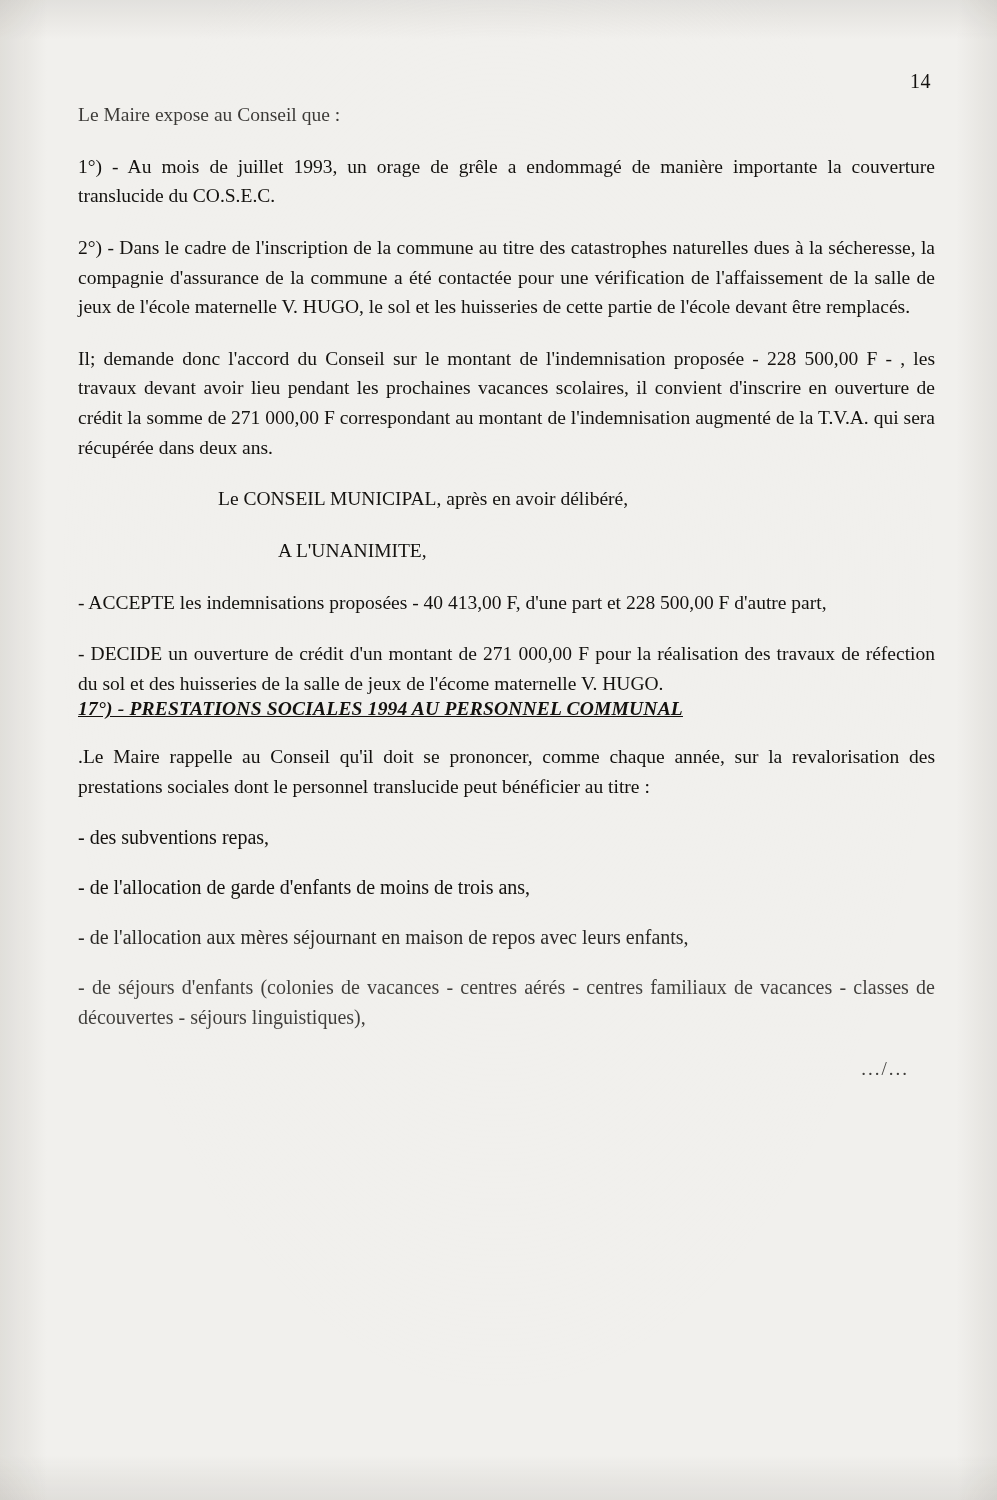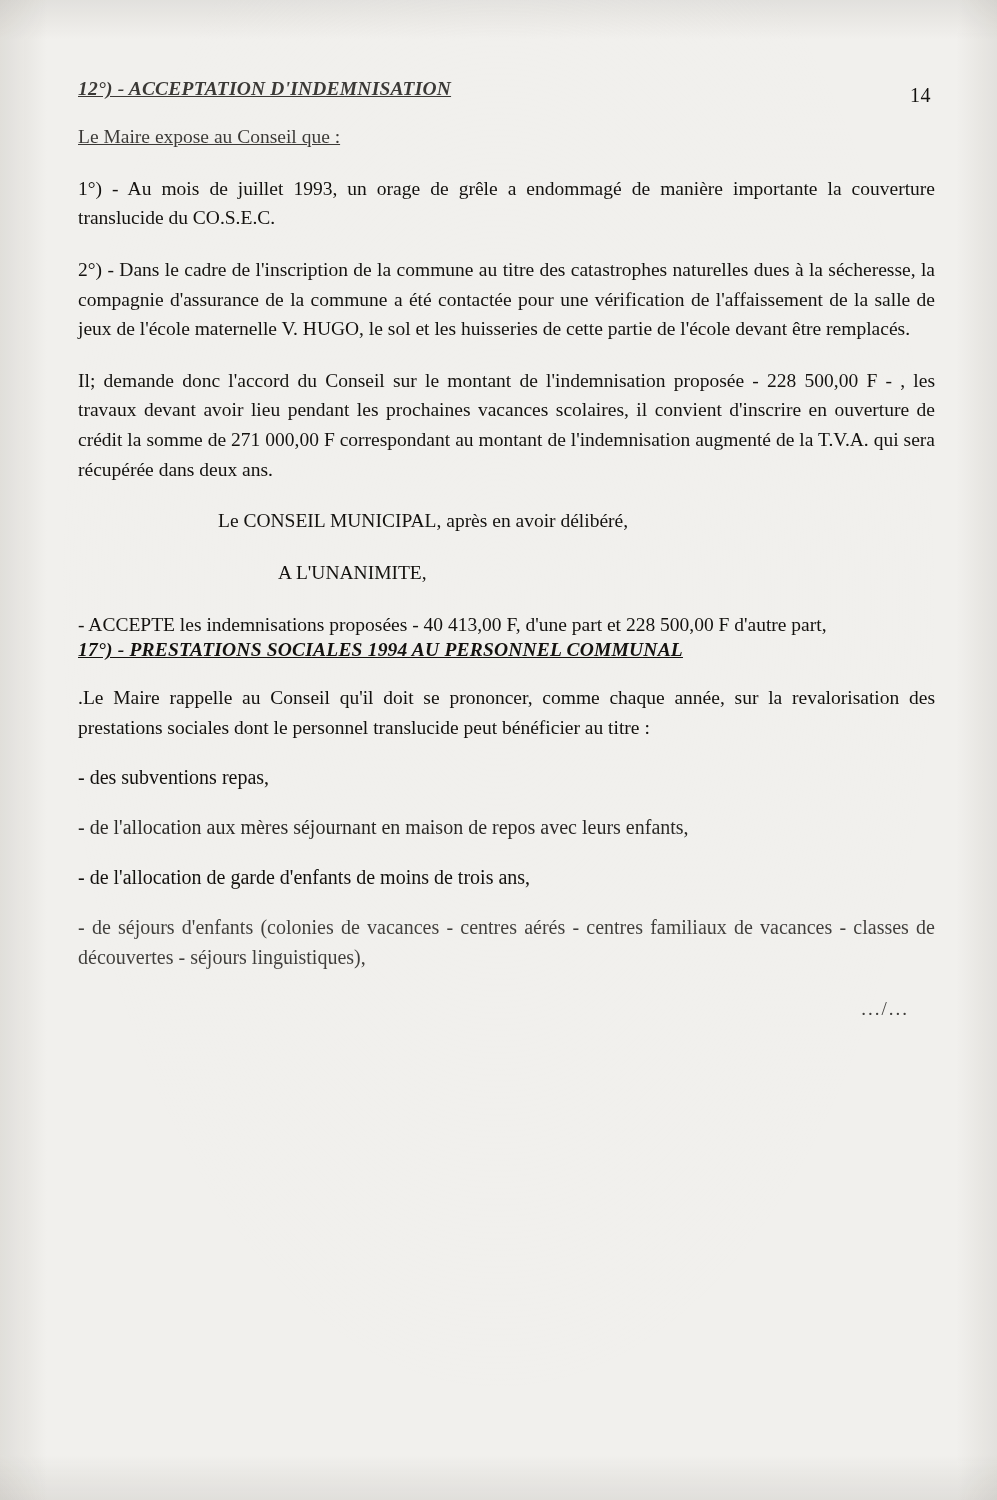--- a/index.html
+++ b/index.html
@@ -31,21 +31,21 @@
     background:
       radial-gradient(ellipse at 50% 40%, rgba(255,255,255,0.55) 0%, rgba(255,255,255,0) 62%),
       linear-gradient(to right, rgba(160,155,145,0.18) 0px, rgba(160,155,145,0.0) 48px),
       linear-gradient(to left, rgba(160,155,145,0.16) 0px, rgba(160,155,145,0.0) 40px),
       linear-gradient(to bottom, rgba(150,145,138,0.14) 0px, rgba(150,145,138,0) 40px),
       linear-gradient(to top, rgba(150,145,138,0.16) 0px, rgba(150,145,138,0) 46px);
     mix-blend-mode: multiply;
   }
   .page-number {
     position: absolute;
-    top: 84px;
+    top: 70px;
     right: 66px;
     font-size: 20px;
     letter-spacing: 0.5px;
   }
   .content {
     position: relative;
     z-index: 2;
   }
   h2.heading {
     font-size: 19.5px;
@@ -72,21 +72,20 @@
   p.indent-center {
     text-align: left;
     text-indent: 140px;
   }
   p.indent-center2 {
     text-align: left;
     text-indent: 200px;
   }
   .faded {
     opacity: 0.82;
-    text-decoration: underline;
   }
   .list-item {
     font-size: 20px;
     line-height: 1.5;
     text-align: justify;
     margin: 20px 0 0 0;
   }
   .footer-mark {
     margin-top: 26px;
     text-align: right;
@@ -102,47 +101,47 @@
 </style>
 </head>
 <body>
 
 <div class="page">
 
   <div class="page-number">14</div>
 
   <div class="content">
 
-    <h2 class="heading heading-12 faded">12°) - ACCEPTATION D'INDEMNISATION</h2>
 
     <p class="para faded">Le Maire expose au Conseil  que :</p>
 
     <p class="para">1°) - Au mois de juillet 1993, un orage de grêle a endommagé de manière importante la couverture translucide du CO.S.E.C.</p>
 
 
     <p class="para">2°) - Dans le cadre de l'inscription de la commune au titre des catastrophes naturelles dues à la sécheresse, la compagnie d'assurance de la commune a été contactée pour une vérification de l'affaissement de la salle de jeux de l'école maternelle V. HUGO, le sol et les huisseries de cette partie de l'école devant être remplacés.</p>
 
     <p class="para">Il; demande donc l'accord du Conseil sur le montant de l'indemnisation proposée - 228 500,00 F - , les travaux devant avoir lieu pendant les prochaines vacances scolaires, il convient d'inscrire en ouverture de crédit la somme de 271 000,00 F correspondant au montant de l'indemnisation augmenté de la T.V.A. qui sera récupérée dans deux ans.</p>
 
     <p class="para indent-center">Le CONSEIL MUNICIPAL, après en avoir délibéré,</p>
 
     <p class="para indent-center2">A L'UNANIMITE,</p>
 
     <p class="para">- ACCEPTE les indemnisations proposées - 40 413,00 F, d'une part et 228 500,00 F d'autre part,</p>
 
+    <p class="para">- DECIDE un ouverture de crédit d'un montant de 271 000,00 F pour la réalisation des travaux de réfection du sol et des huisseries de la salle de jeux de l'écome maternelle V. HUGO.</p>
 
     <h2 class="heading heading-13">17°) - PRESTATIONS SOCIALES 1994 AU PERSONNEL COMMUNAL</h2>
 
     <p class="para fade-zone-1">.Le Maire rappelle au Conseil qu'il doit se prononcer, comme chaque année, sur la revalorisation des prestations sociales dont le personnel translucide peut bénéficier au titre :</p>
 
     <p class="list-item fade-zone-1">- des subventions repas,</p>
 
+    <p class="list-item fade-zone-1">- de l'allocation de garde d'enfants de moins de trois ans,</p>
+
     <p class="list-item fade-zone-2">- de l'allocation aux mères séjournant en maison de repos avec leurs enfants,</p>
-
-    <p class="list-item fade-zone-1">- de l'allocation de garde d'enfants de moins de trois ans,</p>
 
     <p class="list-item fade-zone-3">- de séjours d'enfants (colonies de vacances - centres aérés - centres familiaux de vacances - classes de découvertes - séjours linguistiques),</p>
 
 
     <div class="footer-mark">.../...</div>
 
   </div>
 </div>
 
 </body></html>

